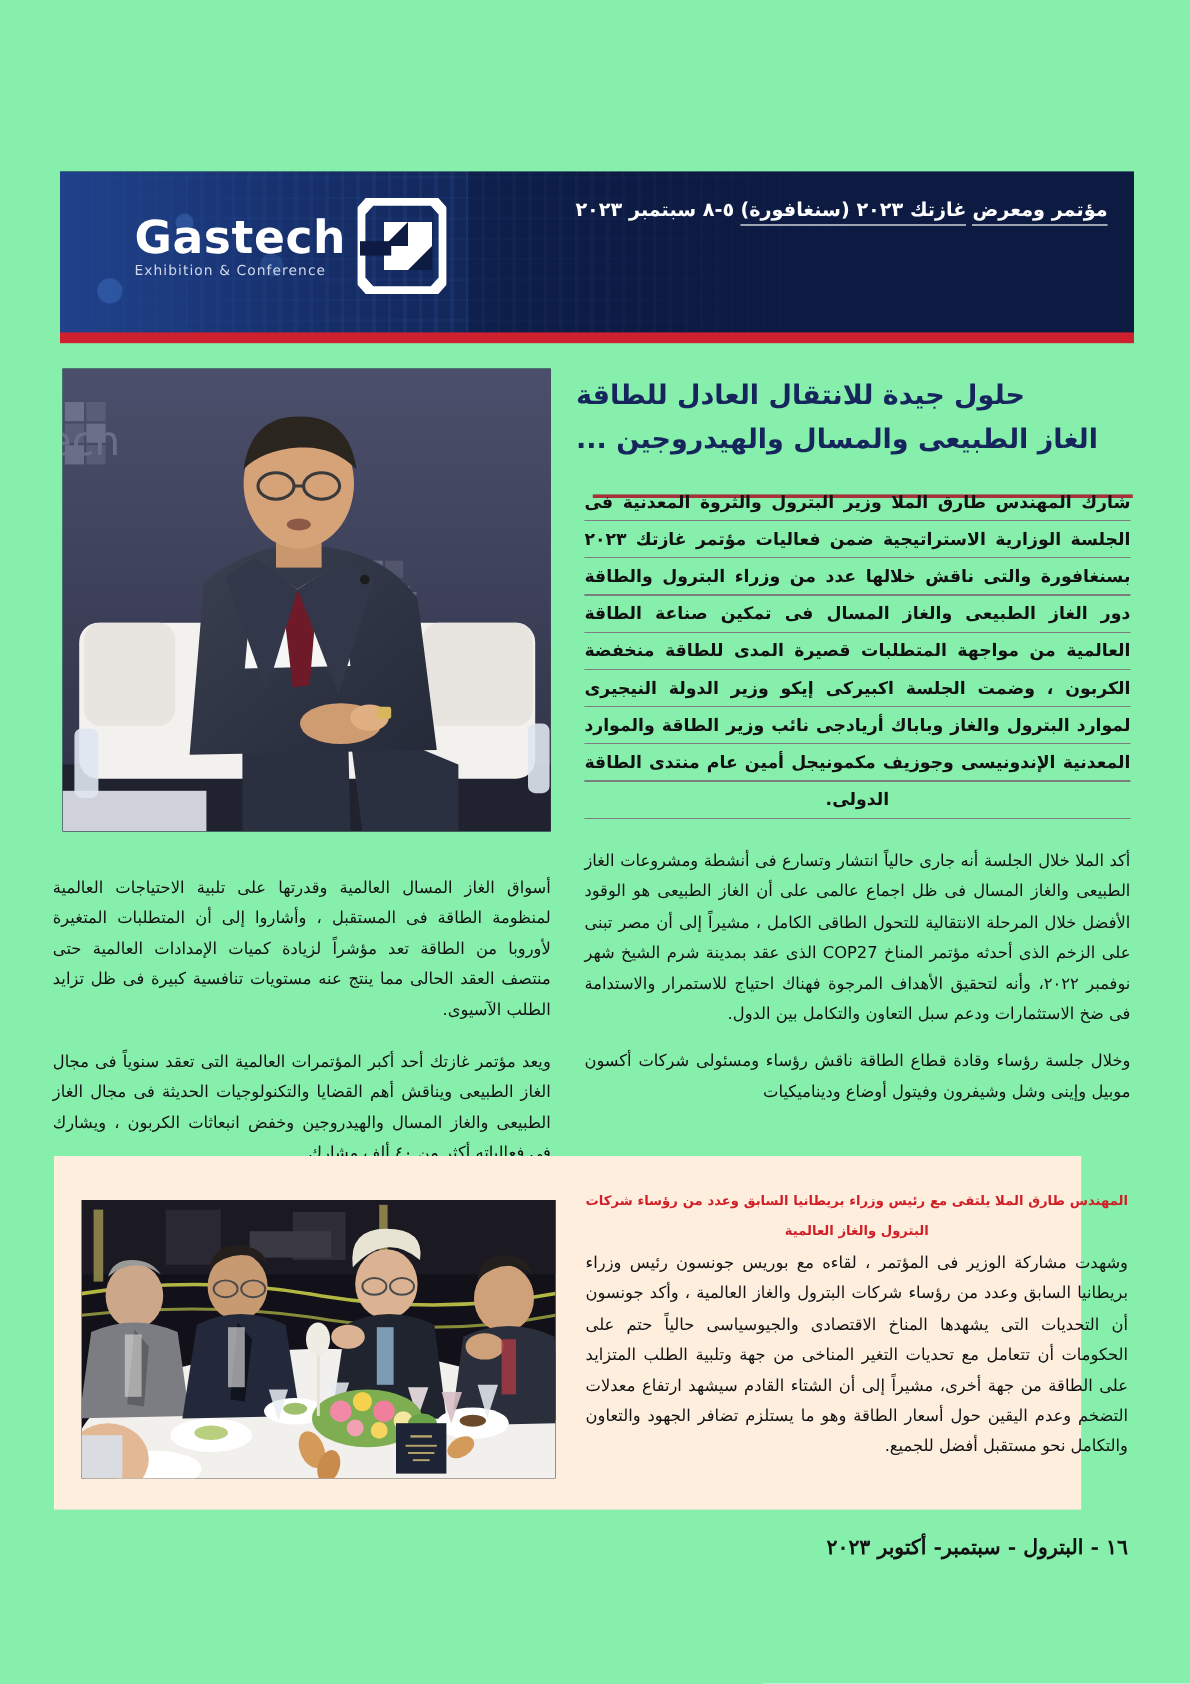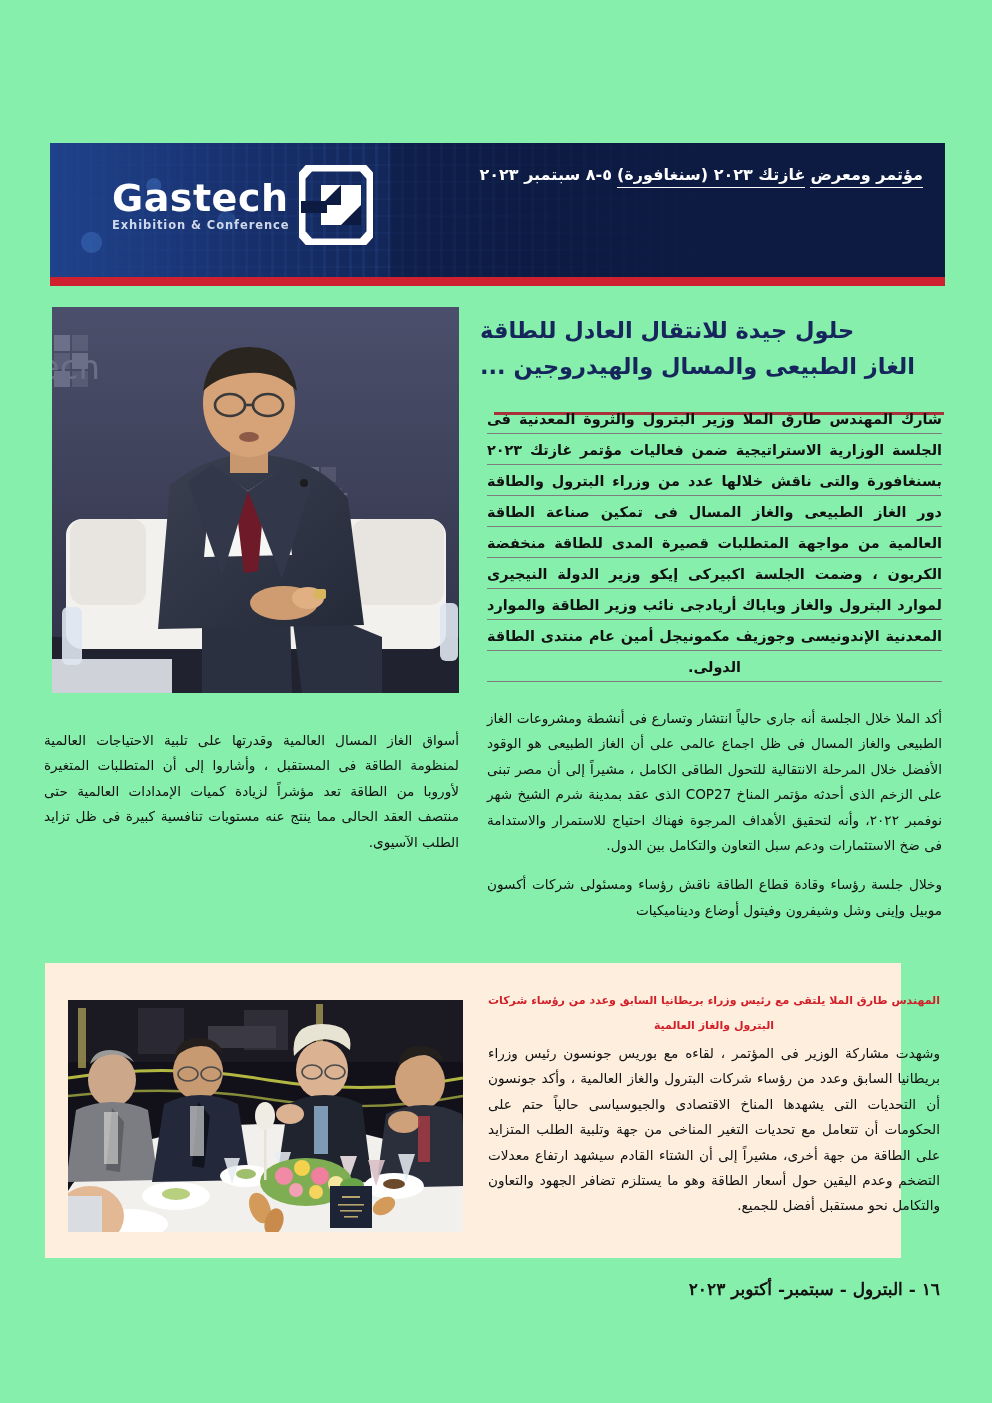--- a/index.html
+++ b/index.html
@@ -44,21 +44,21 @@
 
   
   .logo-wrap{position:absolute;left:62px;top:22px;display:flex;align-items:center;gap:10px;}
   .logo-mark{width:74px;height:80px;}
   .logo-text{display:flex;flex-direction:column;line-height:1;}
   .logo-name{
     font-family:"DejaVu Sans","Liberation Sans",sans-serif;
     font-size:38px;font-weight:600;color:#fff;letter-spacing:.5px;direction:ltr;
   }
   .logo-sub{
-    font-size:11.5px;color:#cfd8ea;letter-spacing:.9px;direction:ltr;margin-top:3px;font-weight:bold;
+    font-size:11.5px;color:#cfd8ea;letter-spacing:.9px;direction:ltr;margin-top:3px;
   }
 
   
   .banner-ar{
     position:absolute;right:22px;top:22px;text-align:left;color:#fff;
   }
   .banner-ar div{
     font-size:16px;font-weight:700;line-height:1.2;padding-bottom:3px;margin-bottom:9px;
     border-bottom:1.5px solid #ffffff;display:inline-block;
   }
@@ -243,20 +243,21 @@
 
   <div class="lead">شارك المهندس طارق الملا وزير البترول والثروة المعدنية فى الجلسة الوزارية الاستراتيجية ضمن فعاليات مؤتمر غازتك ٢٠٢٣ بسنغافورة والتى ناقش خلالها عدد من وزراء البترول والطاقة دور الغاز الطبيعى والغاز المسال فى تمكين صناعة الطاقة العالمية من مواجهة المتطلبات قصيرة المدى للطاقة منخفضة الكربون ، وضمت الجلسة اكبيركى إيكو وزير الدولة النيجيرى لموارد البترول والغاز وباباك أريادجى نائب وزير الطاقة والموارد المعدنية الإندونيسى وجوزيف مكمونيجل أمين عام منتدى الطاقة الدولى.</div>
 
   <div class="body-right">
     <p>أكد الملا خلال الجلسة أنه جارى حالياً انتشار وتسارع فى أنشطة ومشروعات الغاز الطبيعى والغاز المسال فى ظل اجماع عالمى على أن الغاز الطبيعى هو الوقود الأفضل خلال المرحلة الانتقالية للتحول الطاقى الكامل ، مشيراً إلى أن مصر تبنى على الزخم الذى أحدثه مؤتمر المناخ COP27 الذى عقد بمدينة شرم الشيخ شهر نوفمبر ٢٠٢٢، وأنه لتحقيق الأهداف المرجوة فهناك احتياج للاستمرار والاستدامة فى ضخ الاستثمارات ودعم سبل التعاون والتكامل بين الدول.</p>
     <p>وخلال جلسة رؤساء وقادة قطاع الطاقة ناقش رؤساء ومسئولى شركات أكسون موبيل وإينى وشل وشيفرون وفيتول أوضاع وديناميكيات</p>
   </div>
 
   <div class="body-left">
     <p>أسواق الغاز المسال العالمية وقدرتها على تلبية الاحتياجات العالمية لمنظومة الطاقة فى المستقبل ، وأشاروا إلى أن المتطلبات المتغيرة لأوروبا من الطاقة تعد مؤشراً لزيادة كميات الإمدادات العالمية حتى منتصف العقد الحالى مما ينتج عنه مستويات تنافسية كبيرة فى ظل تزايد الطلب الآسيوى.</p>
+    <p>ويعد مؤتمر غازتك أحد أكبر المؤتمرات العالمية التى تعقد سنوياً فى مجال الغاز الطبيعى ويناقش أهم القضايا والتكنولوجيات الحديثة فى مجال الغاز الطبيعى والغاز المسال والهيدروجين وخفض انبعاثات الكربون ، ويشارك فى فعالياته أكثر من ٤٠ ألف مشارك.</p>
   </div>
 
   <div class="cream"></div>
 
   <div class="photo-bottom">
     <svg viewBox="0 0 395 232" width="395" height="232">
       <rect width="395" height="232" fill="#121119"></rect>
 
       <rect y="0" width="395" height="62" fill="#1b1a22"></rect>
       <rect x="70" y="8" width="46" height="46" fill="#2a2933"></rect>

